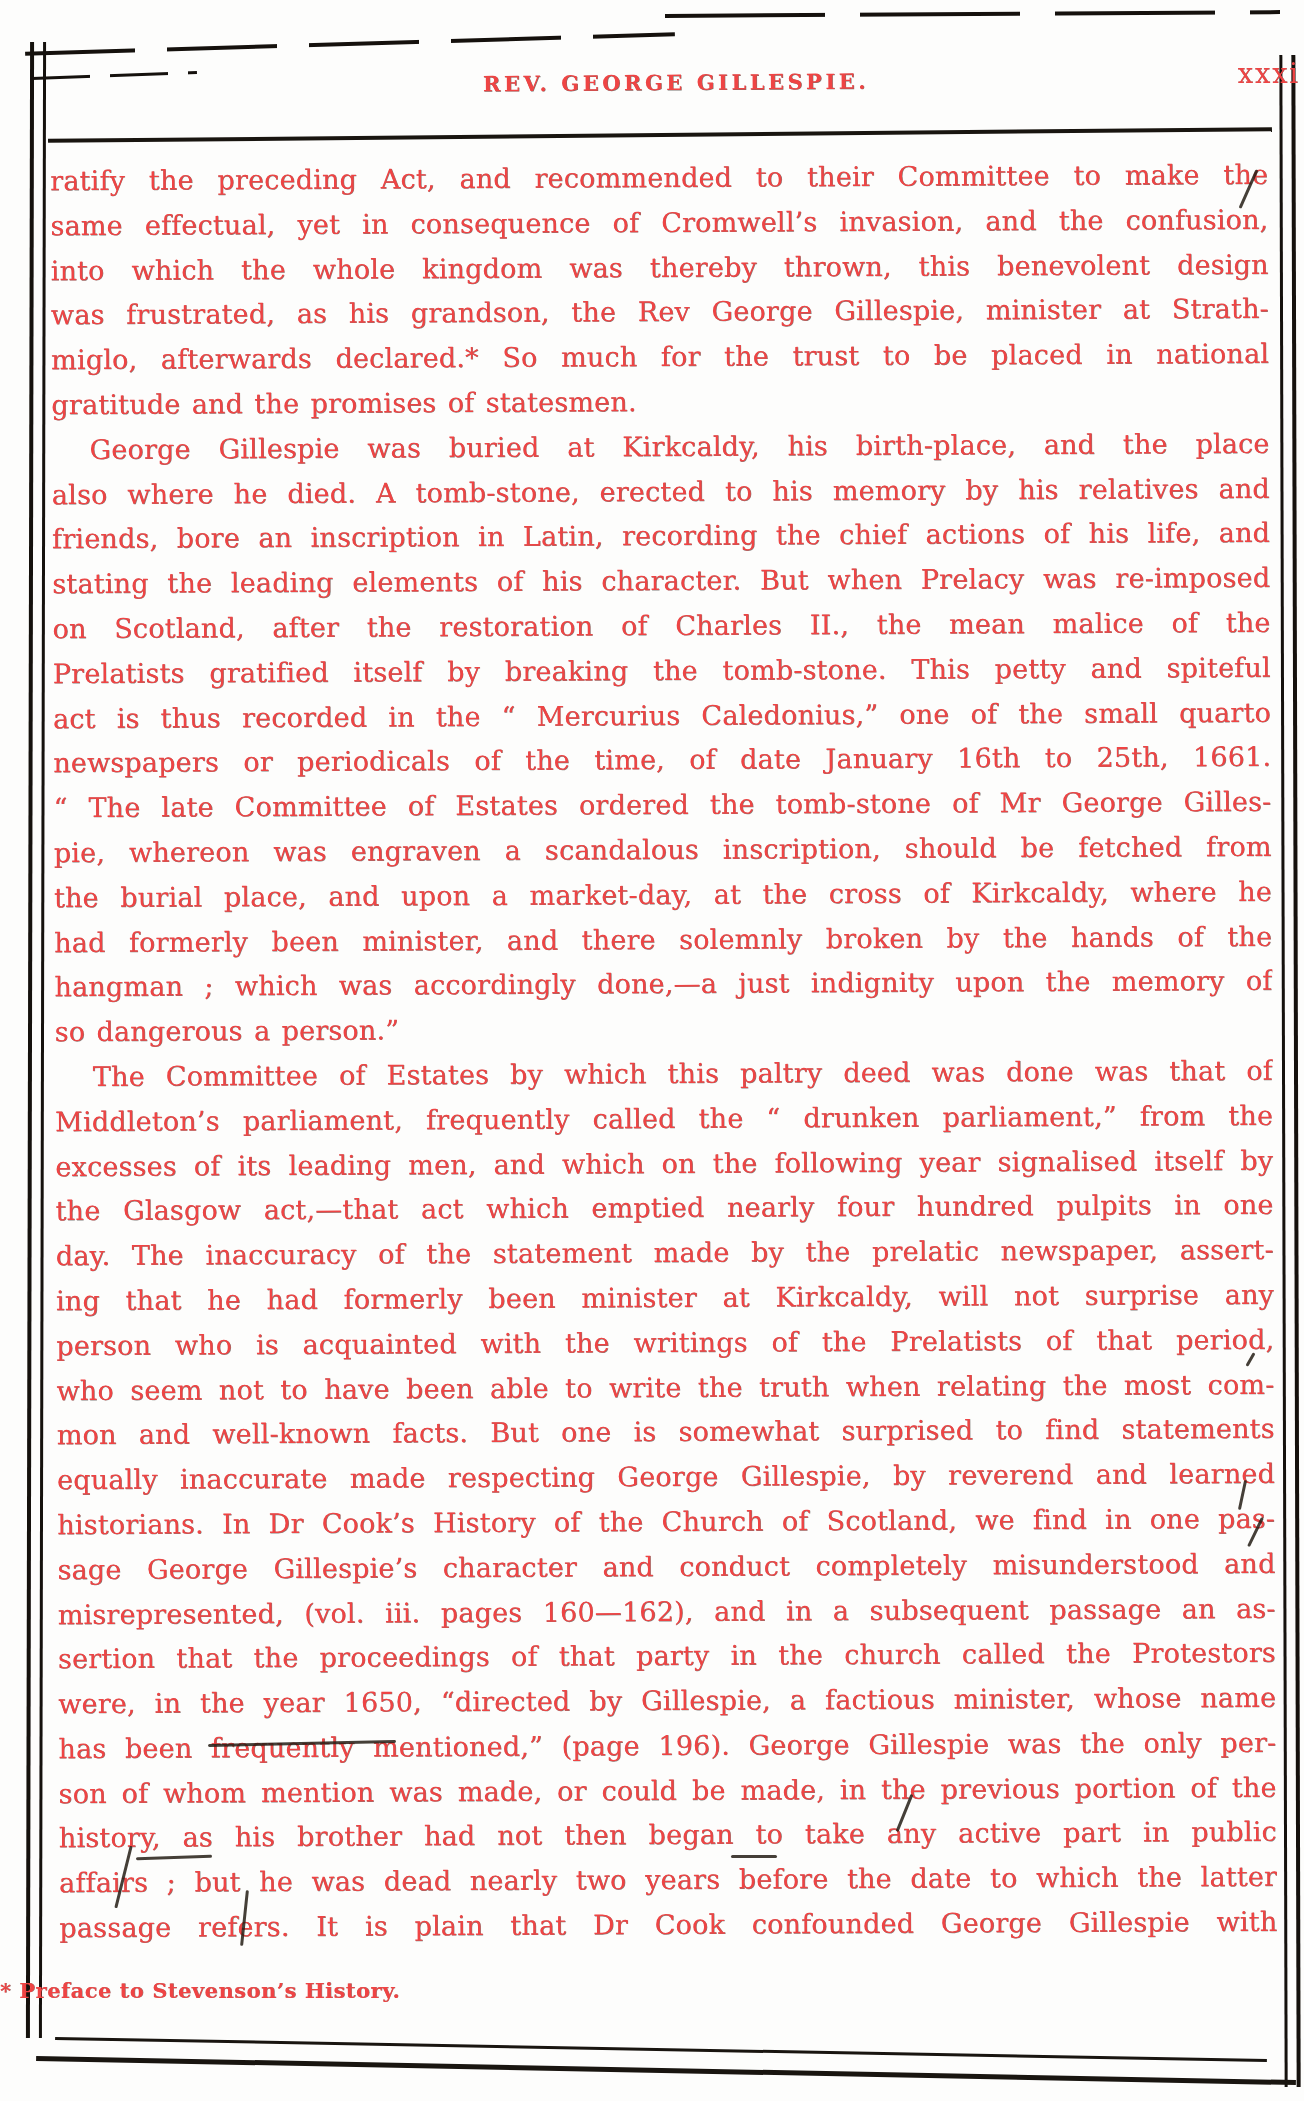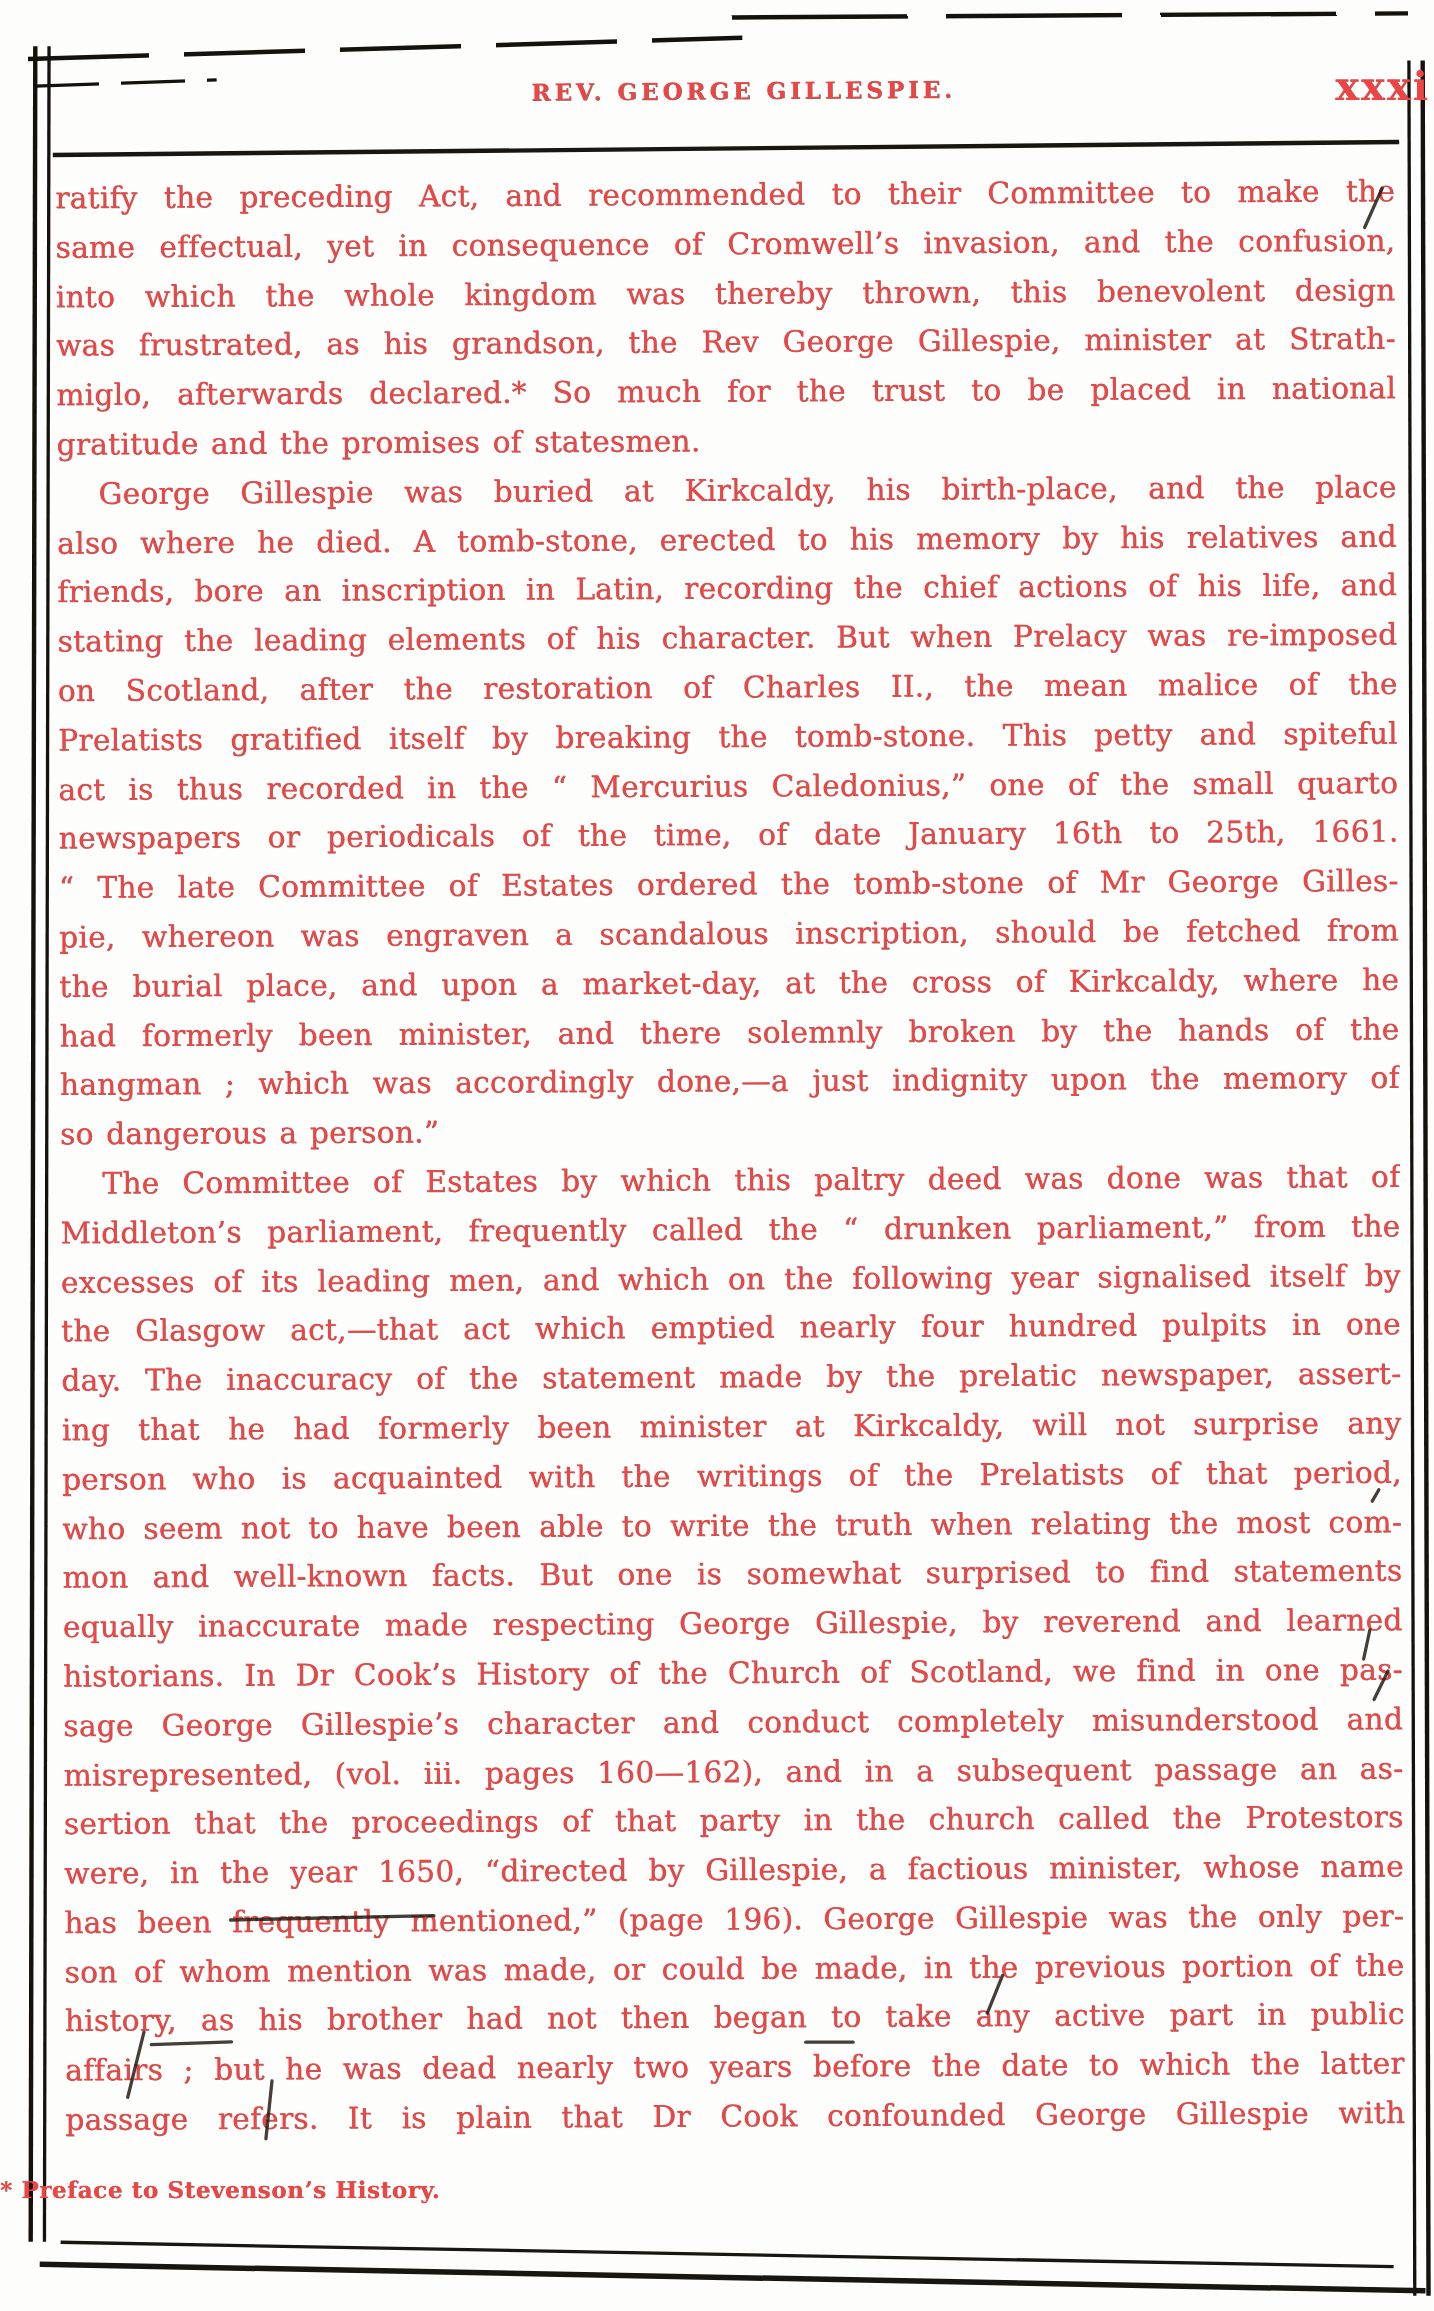--- a/index.html
+++ b/index.html
@@ -52,21 +52,21 @@
   
   .running-head{position:absolute;left:0;top:70px;width:100%;}
   .head-title{
     display:block;text-align:center;
     font-size:21px;font-weight:bold;letter-spacing:3.5px;
     transform:rotate(-0.4deg);
     text-shadow:0.5px 0.4px 0 rgba(25,18,12,.6);
   }
   .folio{
     position:absolute;right:52px;top:-12px;
-    font-size:36px;letter-spacing:2px;font-weight:bold;
+    font-size:27px;letter-spacing:2px;font-weight:normal;
     text-shadow:0.4px 0.3px 0 rgba(25,18,12,.55);
   }
   
   .body-text{
     position:absolute;left:50px;top:156px;width:1218px;
     transform:rotate(-0.3deg);transform-origin:50% 0;
     font-size:27px;letter-spacing:0.2px;word-spacing:2.5px;
     text-shadow:0.45px 0.35px 0 rgba(25,18,12,.55);
   }
   .line{

